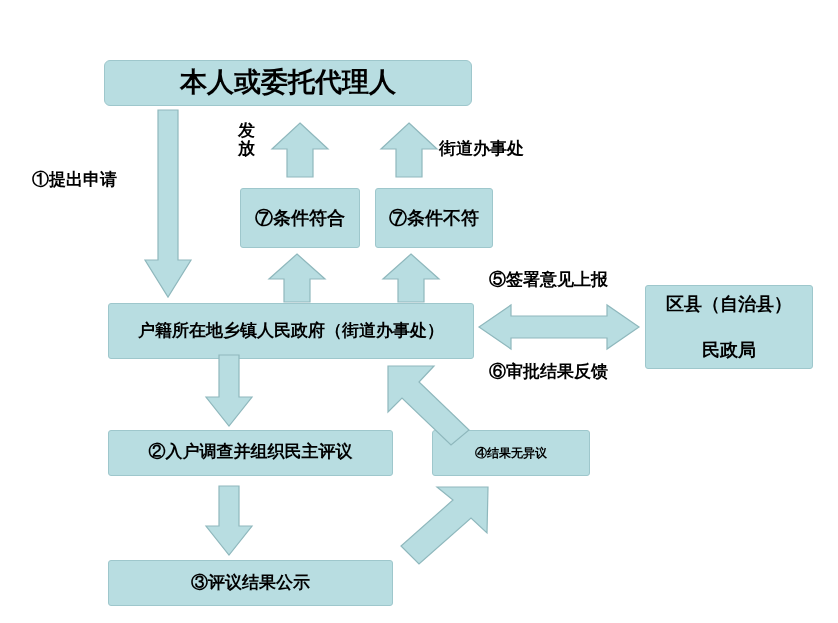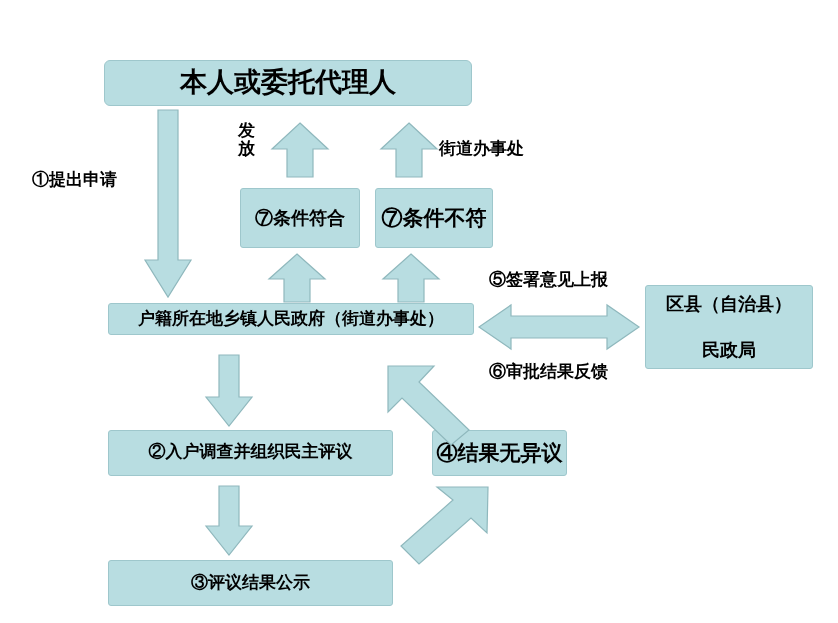--- a/index.html
+++ b/index.html
@@ -63,38 +63,38 @@
 <div id="canvas">
 
   <div class="node" style="left:104px; top:60px; width:368px; height:46px; font-size:27px; border-radius:6px;">
     <span>本人或委托代理人</span>
   </div>
 
   <div class="node" style="left:240px; top:188px; width:120px; height:60px; font-size:18px;">
     <span>⑦条件符合</span>
   </div>
 
-  <div class="node" style="left:375px; top:188px; width:118px; height:60px; font-size:21px;">
+  <div class="node" style="left:375px; top:188px; width:118px; height:60px; font-size:18px;">
     <span>⑦条件不符</span>
   </div>
 
-  <div class="node" style="left:108px; top:303px; width:366px; height:32px; font-size:17px;">
+  <div class="node" style="left:108px; top:303px; width:366px; height:56px; font-size:17px;">
     <span>户籍所在地乡镇人民政府（街道办事处）</span>
   </div>
 
   <div class="node" style="left:645px; top:285px; width:168px; height:84px; font-size:18px; flex-direction:column;gap:24px;">
     <span>区县（自治县）</span>
     <span>民政局</span>
   </div>
 
   <div class="node" style="left:108px; top:430px; width:285px; height:46px; font-size:17px;font-family:Liberation Mono, monospace;">
     <span>②入户调查并组织民主评议</span>
   </div>
 
-  <div class="node" style="left:432px; top:430px; width:135px; height:46px; font-size:21px;">
+  <div class="node" style="left:432px; top:430px; width:158px; height:46px; font-size:12px;">
     <span>④结果无异议</span>
   </div>
 
   <div class="node" style="left:108px; top:560px; width:285px; height:46px; font-size:17px;">
     <span>③评议结果公示</span>
   </div>
 
   <div class="arrow" style="left:144px; top:110px; width:48px; height:188px;">
     <svg width="48" height="188" viewBox="0 0 48 188">
       <polygon class="ashape" points="14,0 34,0 34,150 47,150 24,187 1,150 14,150"></polygon>

